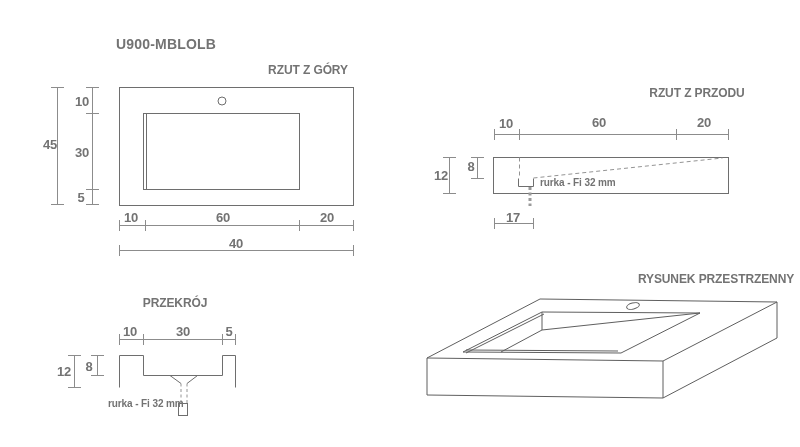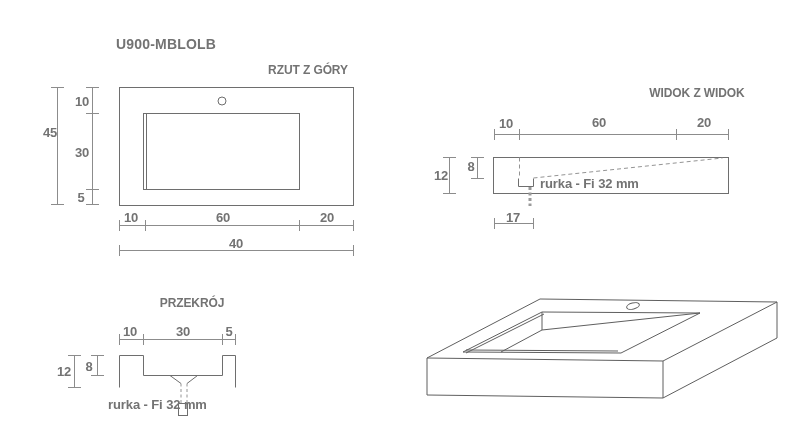--- a/index.html
+++ b/index.html
@@ -9,21 +9,21 @@
   }
   .canvas svg{position:absolute;left:0;top:0;}
   .lbl{
     position:absolute;font-weight:bold;font-size:13px;color:#737373;
     white-space:nowrap;letter-spacing:-0.2px;line-height:1;
   }
   .ctr{transform:translate(-50%,-50%);}
   .leftA{transform:translateY(-50%);}
   .title-main{font-size:14px;letter-spacing:0.2px;}
   .view-title{font-size:12px;letter-spacing:-0.1px;}
-  .note{font-size:13px;letter-spacing:-0.1px;}
+  .note{font-size:10px;letter-spacing:-0.1px;}
 </style>
 </head>
 <body>
 
 <div class="canvas">
 
   <svg width="800" height="447" viewBox="0 0 800 447">
 
     <g fill="none" stroke="#6e6e6e" stroke-width="1">
       <rect x="119.5" y="87.5" width="234" height="118"></rect>
@@ -84,40 +84,41 @@
       <polygon points="463,352 542,312 700,313 621,353"></polygon>
       <path d="M466 353L544 314 M466 350L618 351"></path>
       <path d="M542 312V330L700 313 M542 330L501 352"></path>
       <ellipse cx="633" cy="306" rx="6.5" ry="3" transform="rotate(-14 633 306)"></ellipse>
     </g>
   </svg>
 
   <span class="lbl ctr title-main" style="left:166px;top:44px">U900-MBLOLB</span>
 
   <span class="lbl ctr view-title" style="left:308px;top:70px">RZUT Z GÓRY</span>
-  <span class="lbl ctr" style="left:50px;top:132px">45</span>
+  <span class="lbl ctr" style="left:50px;top:144px">45</span>
   <span class="lbl ctr" style="left:82px;top:101px">10</span>
   <span class="lbl ctr" style="left:82px;top:152px">30</span>
   <span class="lbl ctr" style="left:81px;top:197px">5</span>
   <span class="lbl ctr" style="left:131px;top:217px">10</span>
   <span class="lbl ctr" style="left:223px;top:217px">60</span>
   <span class="lbl ctr" style="left:327px;top:217px">20</span>
   <span class="lbl ctr" style="left:236px;top:243px">40</span>
 
-  <span class="lbl ctr view-title" style="left:697px;top:93px">WIDOK Z WIDOK</span>
+  <span class="lbl ctr view-title" style="left:697px;top:93px">RZUT Z PRZODU</span>
   <span class="lbl ctr" style="left:506px;top:123px">10</span>
   <span class="lbl ctr" style="left:599px;top:122px">60</span>
   <span class="lbl ctr" style="left:704px;top:122px">20</span>
   <span class="lbl ctr" style="left:441px;top:175px">12</span>
   <span class="lbl ctr" style="left:471px;top:166px">8</span>
   <span class="lbl ctr" style="left:513px;top:217px">17</span>
   <span class="lbl leftA note" style="left:540px;top:183px">rurka - Fi 32 mm</span>
 
-  <span class="lbl ctr view-title" style="left:192px;top:303px">PRZEKRÓJ</span>
+  <span class="lbl ctr view-title" style="left:175px;top:303px">PRZEKRÓJ</span>
   <span class="lbl ctr" style="left:130px;top:331px">10</span>
   <span class="lbl ctr" style="left:183px;top:331px">30</span>
   <span class="lbl ctr" style="left:229px;top:331px">5</span>
   <span class="lbl ctr" style="left:64px;top:371px">12</span>
   <span class="lbl ctr" style="left:89px;top:366px">8</span>
   <span class="lbl leftA note" style="left:108px;top:404px">rurka - Fi 32 mm</span>
 
+  <span class="lbl ctr view-title" style="left:716px;top:279px">RYSUNEK PRZESTRZENNY</span>
 
 </div>
 
 </body></html>

